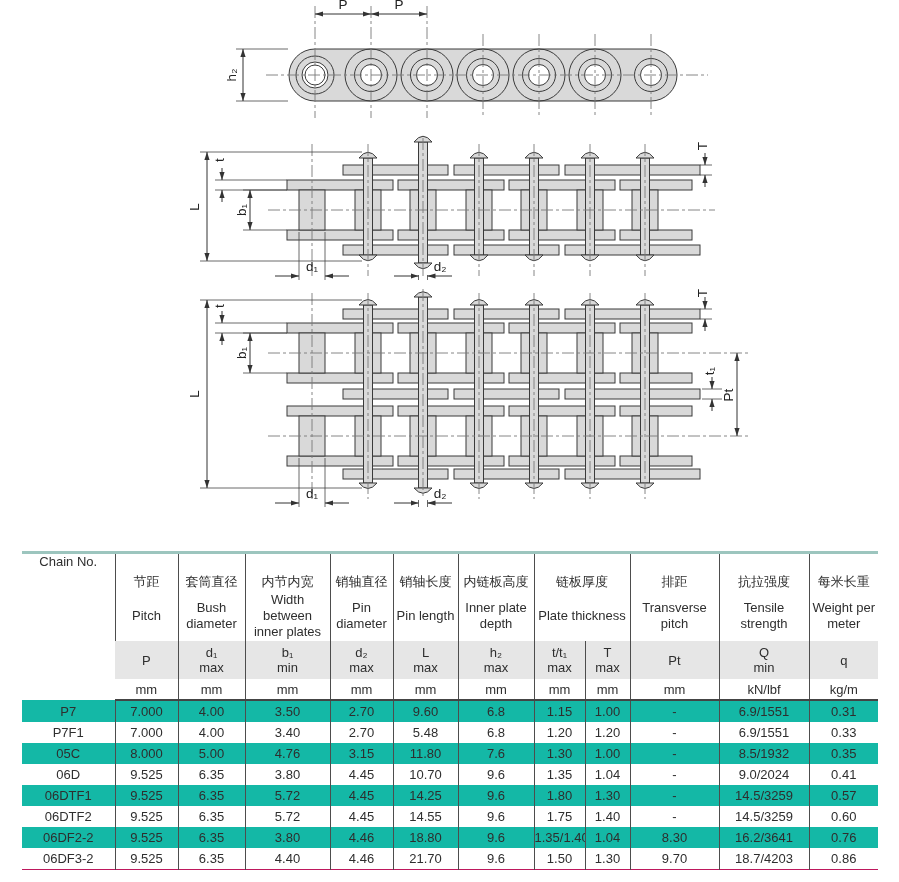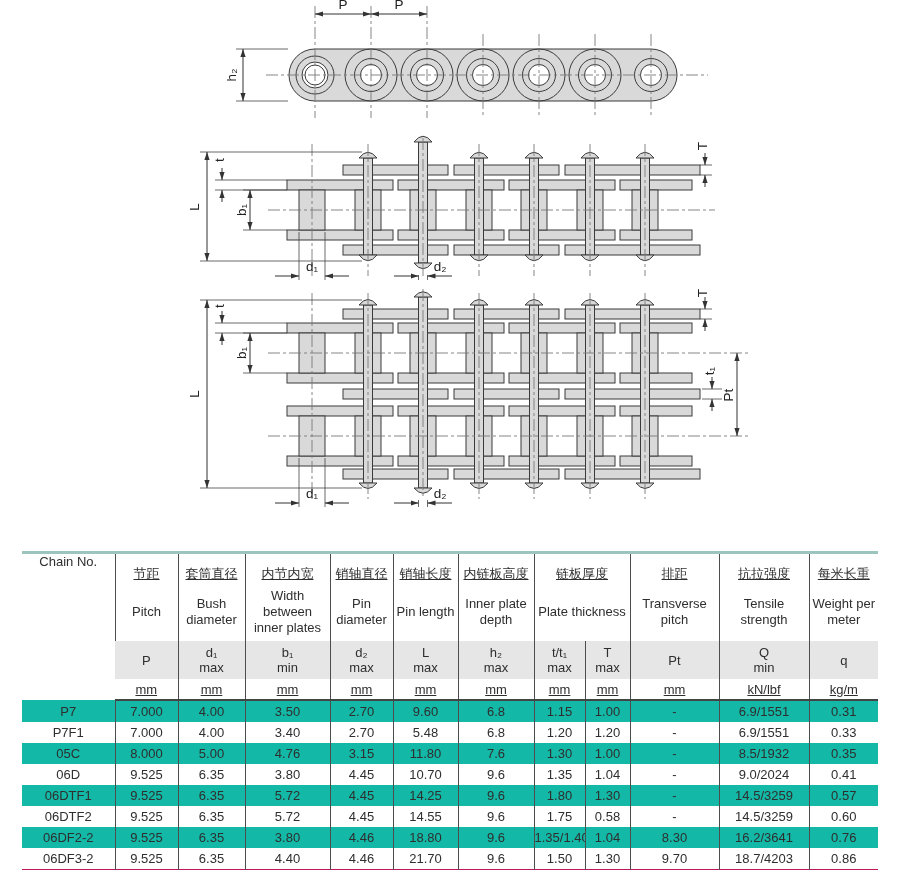--- a/index.html
+++ b/index.html
@@ -19,27 +19,27 @@
   svg .dl{font:13.5px "Liberation Sans","DejaVu Sans",sans-serif;fill:#222;}
 
   .table-wrap{position:absolute;left:22px;top:551px;}
   table.spec{border-collapse:collapse;table-layout:fixed;width:856px;
              border-top:3px solid #9cc5be;border-bottom:1px solid #be185d;}
   table.spec th,table.spec td{border-left:1px solid #4d4d4d;padding:0;font-weight:normal;
              text-align:center;font-size:13px;color:#2e2e2e;}
   table.spec th:first-child,table.spec td:first-child{border-left:none;}
   tr.r-name th{height:87px;vertical-align:top;}
   tr.r-name .wrap{display:flex;flex-direction:column;align-items:center;height:87px;}
-  tr.r-name .cn{flex:0 0 auto;padding-top:11px;line-height:17px;text-decoration:underline;}
+  tr.r-name .cn{flex:0 0 auto;padding-top:19px;line-height:17px;}
   tr.r-name .en{flex:1;display:flex;align-items:center;justify-content:center;
                 text-align:center;line-height:16px;padding:0 2px;}
   th.chain-hd{vertical-align:middle;font-size:13.5px;}
   tr.r-sym th{height:38px;background:#e6e6e6;vertical-align:middle;}
   tr.r-sym .sym-line{line-height:15px;}
-  tr.r-unit th{height:20px;border-bottom:2px solid #444;vertical-align:middle;text-decoration:underline;}
+  tr.r-unit th{height:20px;border-bottom:2px solid #444;vertical-align:middle;}
   tbody td{height:21px;line-height:21px;white-space:nowrap;overflow:hidden;}
   tbody tr.tint{background:#14b8a6;}
 </style>
 </head>
 <body>
 
 <div class="diagrams">
 
   <svg style="top:0" width="899" height="130" viewBox="0 0 899 130">
     <defs>
@@ -556,21 +556,21 @@
         </tr>
         <tr>
           <td>06DTF2</td>
           <td>9.525</td>
           <td>6.35</td>
           <td>5.72</td>
           <td>4.45</td>
           <td>14.55</td>
           <td>9.6</td>
           <td>1.75</td>
-          <td>0.58</td>
+          <td>1.40</td>
           <td>-</td>
           <td>14.5/3259</td>
           <td>0.60</td>
         </tr>
         <tr class="tint">
           <td>06DF2-2</td>
           <td>9.525</td>
           <td>6.35</td>
           <td>3.80</td>
           <td>4.46</td>

